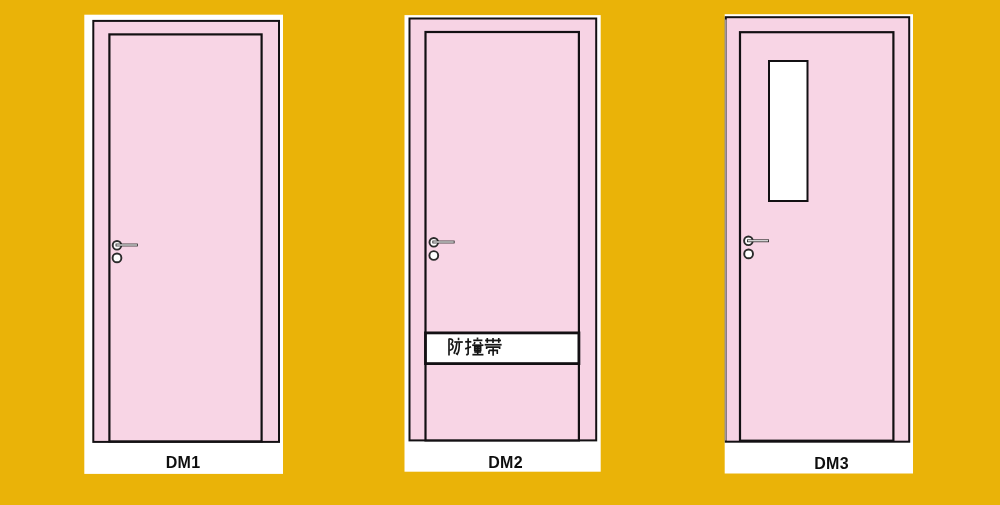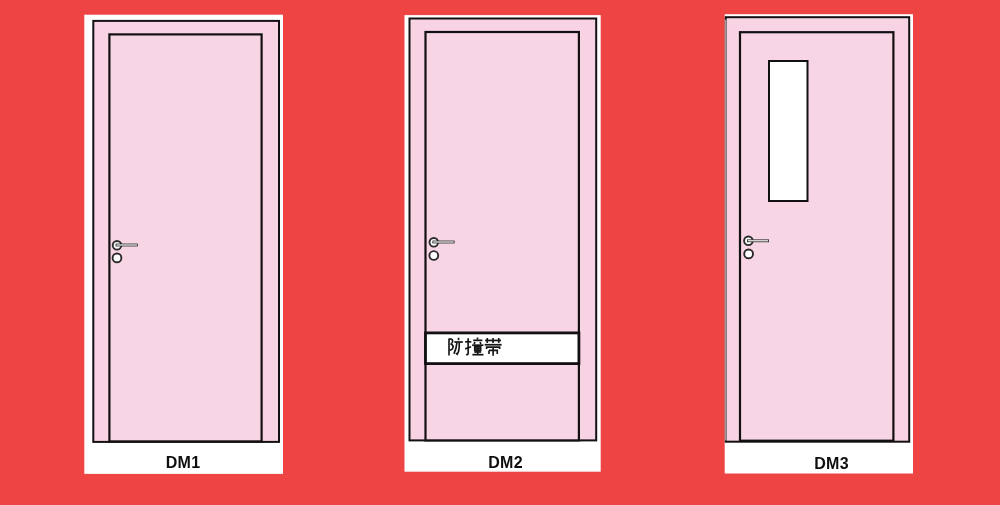--- a/index.html
+++ b/index.html
@@ -1,16 +1,16 @@
 <!DOCTYPE html>
 <html><head>
 <meta charset="utf-8">
 <style>
 html,body{margin:0;padding:0;background:#1e1b1d;}
-#stage{position:relative;width:1000px;height:505px;background:#ef4444;overflow:hidden;}
+#stage{position:relative;width:1000px;height:505px;background:#eab308;overflow:hidden;}
 svg{position:absolute;top:0;left:0;display:block;filter:blur(0.4px);}
 text{font-family:"Liberation Sans",sans-serif;font-weight:bold;fill:#0e0e0e;letter-spacing:0.3px;}
 </style>
 </head>
 <body>
 <div id="stage">
 <svg width="1000" height="505" viewBox="0 0 1000 505">
 
   <g>
     <rect x="84.3" y="14.7" width="198.7" height="459.2" fill="#ffffff"></rect>

